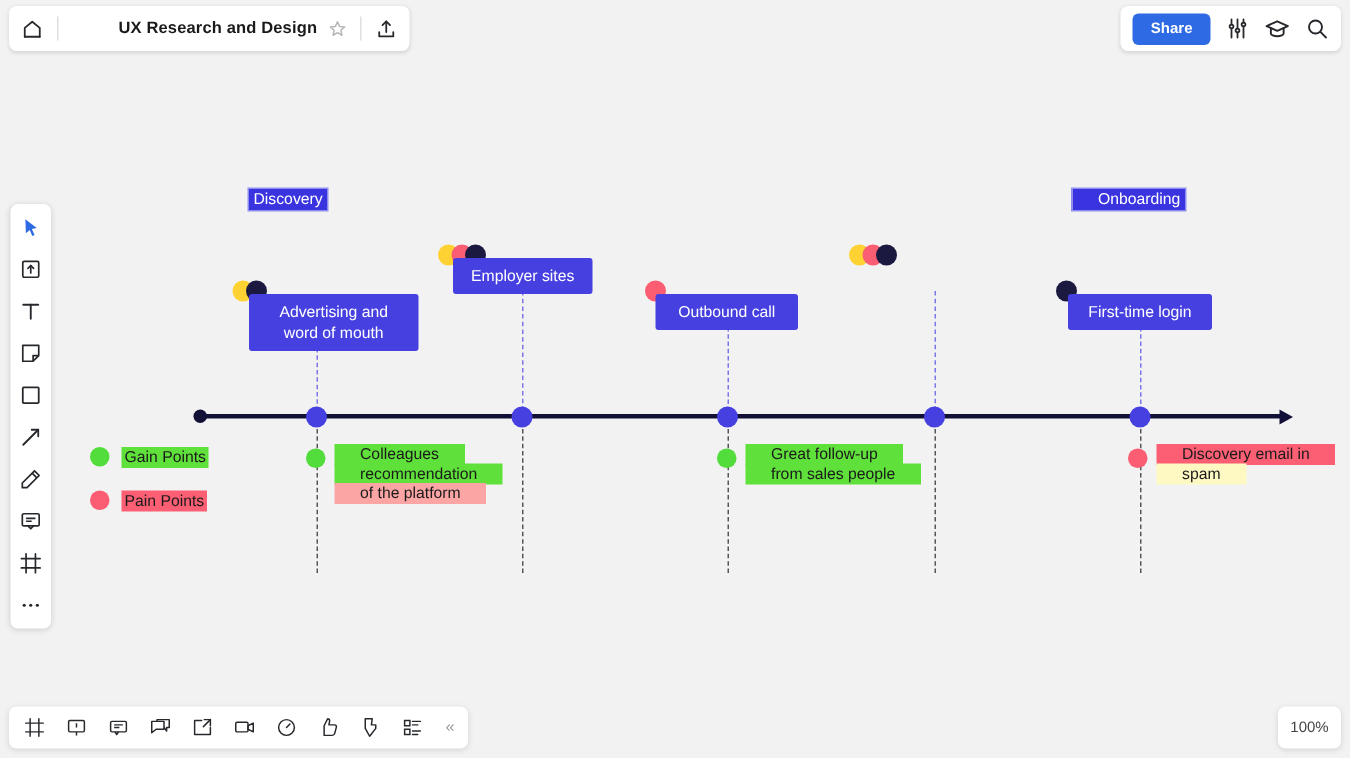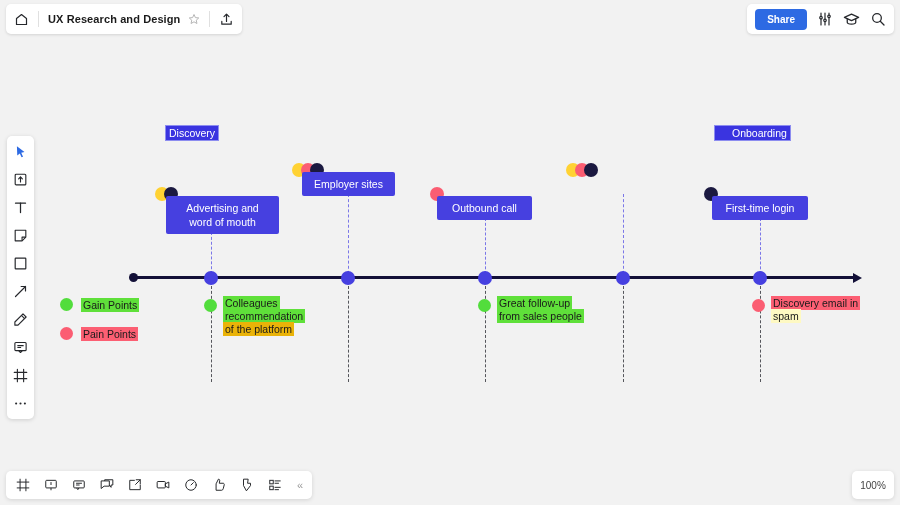--- a/index.html
+++ b/index.html
@@ -19,21 +19,21 @@
     display: flex; align-items: center; padding: 0 8px;
     box-shadow: 0 1px 3px rgba(0,0,0,.13);
   }
   .tb-right {
     position: absolute; top: 4px; right: 6px; height: 30px;
     background: #ffffff; border-radius: 5px;
     display: flex; align-items: center; padding: 0 8px; gap: 10px;
     box-shadow: 0 1px 3px rgba(0,0,0,.13);
   }
   .tb-sep { width: 1px; height: 16px; background: #e0e0e0; margin: 0 9px; }
-  .doc-title { font-size: 11px; font-weight: bold; color: #1a1a1a; letter-spacing: .1px; white-space: nowrap; }
+  .doc-title { font-size: 11px; font-weight: bold; color: #1a1a1a; letter-spacing: .1px; white-space: nowrap; margin-left: 31px; }
   .ico { display: inline-flex; align-items: center; justify-content: center; }
   .ico svg { display: block; }
   .share-btn {
     background: #2d6ae3; color: #fff; font-size: 10px; font-weight: bold;
     border: none; border-radius: 4px; padding: 5px 12px; cursor: pointer;
     font-family: "Liberation Sans", sans-serif;
   }
 
   
   .tools {
@@ -90,21 +90,21 @@
   
   .axis-line { position: absolute; height: 3px; background: #131038; }
   .axis-head { position: absolute; width: 0; height: 0; border-left: 9px solid #131038; border-top: 5px solid transparent; border-bottom: 5px solid transparent; }
   .origin-dot { position: absolute; width: 9px; height: 9px; border-radius: 50%; background: #131038; }
   .node { position: absolute; width: 14px; height: 14px; border-radius: 50%; background: #4640e0; }
   .vline { position: absolute; width: 0; border-left: 1.5px dashed #7b77e8; }
   .vline-dark { position: absolute; width: 0; border-left: 1.5px dashed #55565c; }
 
   
   .note { position: absolute; font-size: 10.5px; line-height: 13px; color: #1a1a1a; }
-  .note span.hl { display: inline; padding: 1px 2px; }
+  .note span.hl { display: inline; padding: 1px 17px; }
   .note .ln { display: block; }
   .note-dot { position: absolute; width: 13px; height: 13px; border-radius: 50%; }
 </style>
 </head>
 <body>
 
 <div id="app">
 
   <div class="topbar">
     <div class="tb-left">
@@ -285,21 +285,21 @@
       <div class="lg-row" style="margin-top:14px">
         <span class="lg-dot" style="background:#fb5d72;width:13px;height:13px"></span>
         <span class="lg-label" style="background:#fc5f73;padding:1px 2px">Pain Points</span>
       </div>
     </div>
 
     <span class="note-dot" style="left:204px; top:299px; background:#52dd3c"></span>
     <div class="note" style="left:223px; top:297px;">
       <span class="ln"><span class="hl" style="background:#5fe03a">Colleagues</span></span>
       <span class="ln"><span class="hl" style="background:#5fe03a">recommendation</span></span>
-      <span class="ln"><span class="hl" style="background:#eab308">of the platform</span></span>
+      <span class="ln"><span class="hl" style="background:#fca5a5">of the platform</span></span>
     </div>
 
     <span class="note-dot" style="left:478px; top:299px; background:#52dd3c"></span>
     <div class="note" style="left:497px; top:297px;">
       <span class="ln"><span class="hl" style="background:#5fe03a">Great follow-up</span></span>
       <span class="ln"><span class="hl" style="background:#5fe03a">from sales people</span></span>
     </div>
 
     <span class="note-dot" style="left:752px; top:299px; background:#fb5d72"></span>
     <div class="note" style="left:771px; top:297px;">

